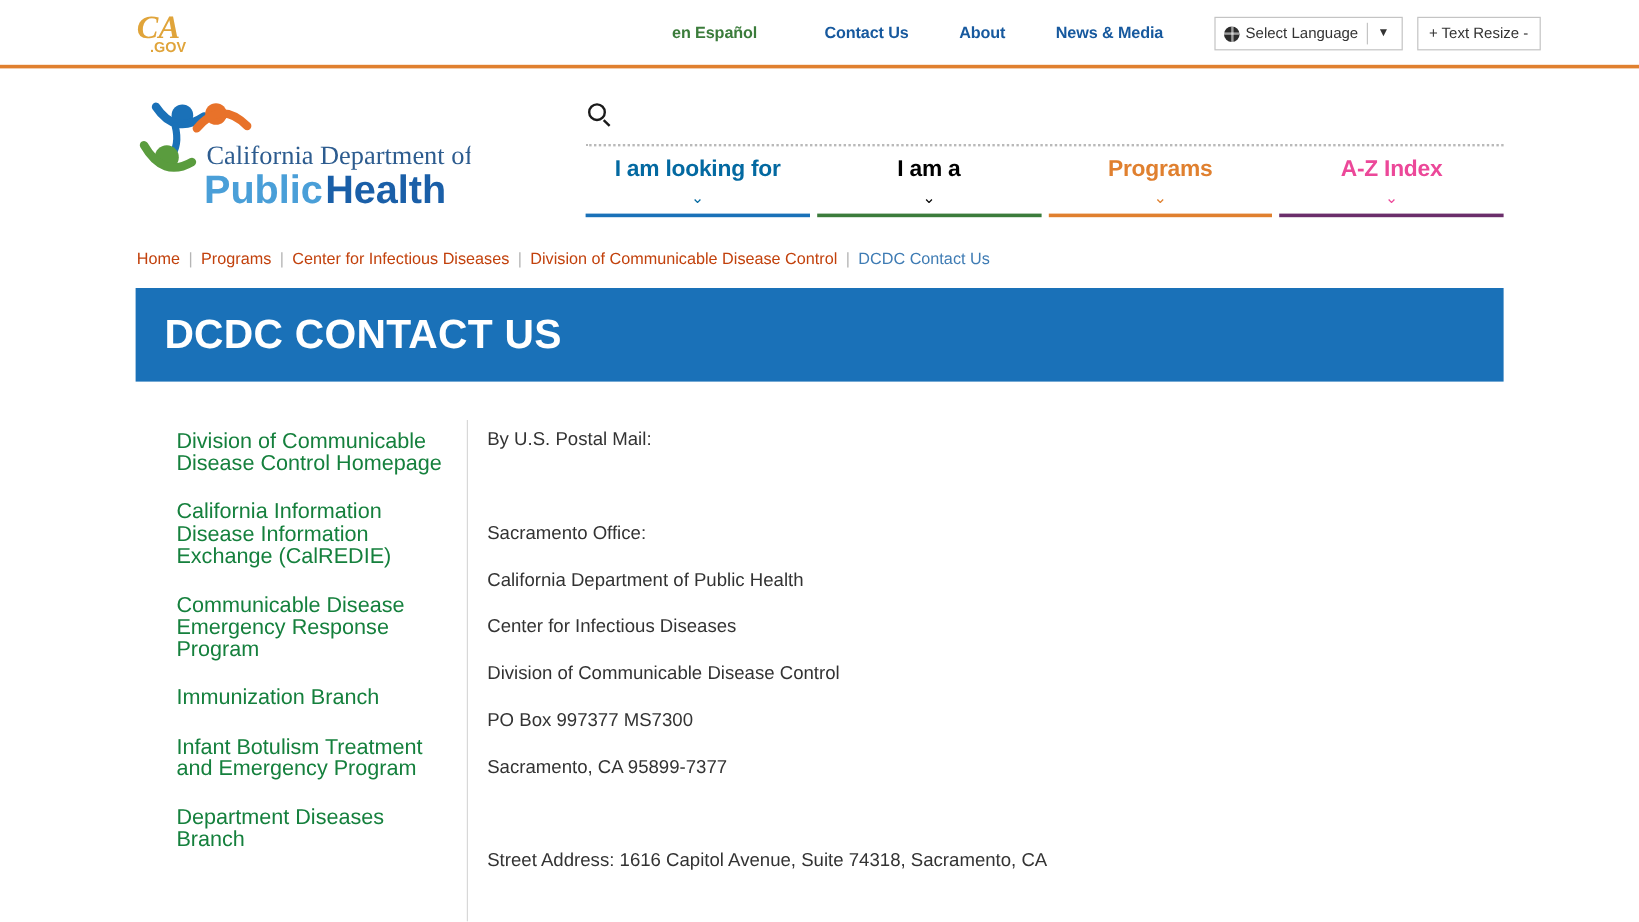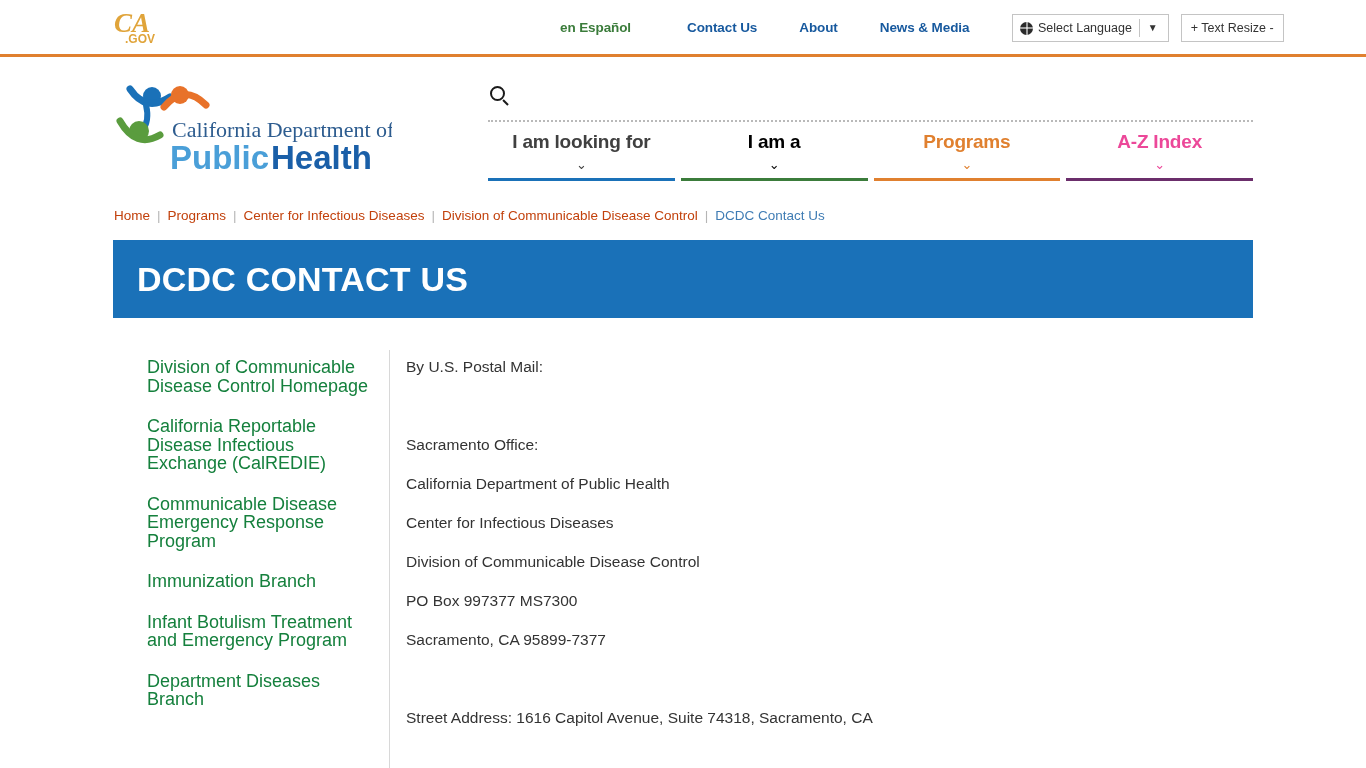--- a/index.html
+++ b/index.html
@@ -184,21 +184,21 @@
     display: block;
     font-size: 13px;
     line-height: 17px;
     margin-top: 2px;
   }
   .mega-bar {
     display: block;
     height: 3px;
     margin-top: 5px;
   }
-  .c-blue   { color: #404040; text-align: center; }  .b-blue   { background: #1a71b8; }
+  .c-blue   { color: #0369a1; text-align: center; }  .b-blue   { background: #1a71b8; }
   .c-green  { color: #000000; }  .b-green  { background: #3b7c3b; }
   .c-orange { color: #e0802f; }  .b-orange { background: #e0802f; }
   .c-purple { color: #ec4899; }  .b-purple { background: #6b2e6b; }
 
   
   .breadcrumb {
     position: absolute;
     left: 114px; top: 208px;
     font-size: 13.5px;
     color: #555;
@@ -369,21 +369,21 @@
   </nav>
 
   <div class="title-banner">
     <h1>DCDC Contact Us</h1>
   </div>
 
   <div class="content">
 
     <aside class="sidebar">
       <a class="side-link" href="#">Division of Communicable Disease Control Homepage</a>
-      <a class="side-link" href="#">California Reportable Disease Infectious Exchange (CalREDIE)</a>
+      <a class="side-link" href="#">California Information Disease Information Exchange (CalREDIE)</a>
       <a class="side-link" href="#">Communicable Disease Emergency Response Program</a>
       <a class="side-link" href="#">Immunization Branch</a>
       <a class="side-link" href="#">Infant Botulism Treatment and Emergency Program</a>
       <a class="side-link" href="#">Department Diseases Branch</a>
     </aside>
 
     <main class="main-col">
       <p>By U.S. Postal Mail:</p>
       <p class="blank"></p>
       <p>Sacramento Office:</p>

